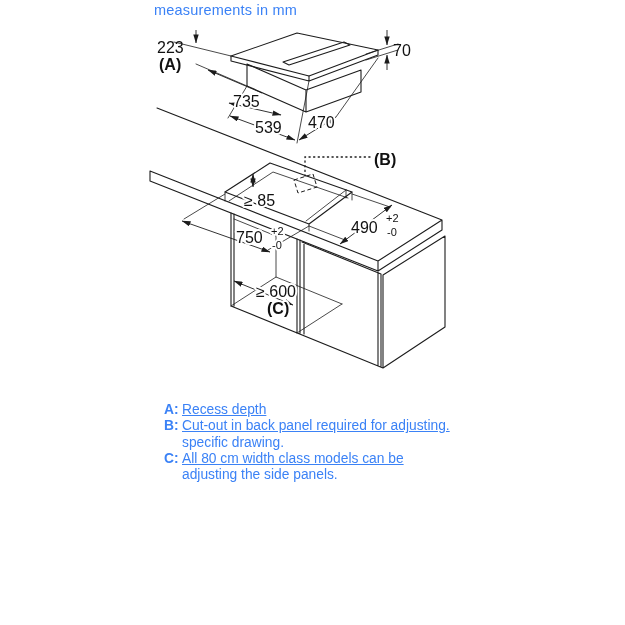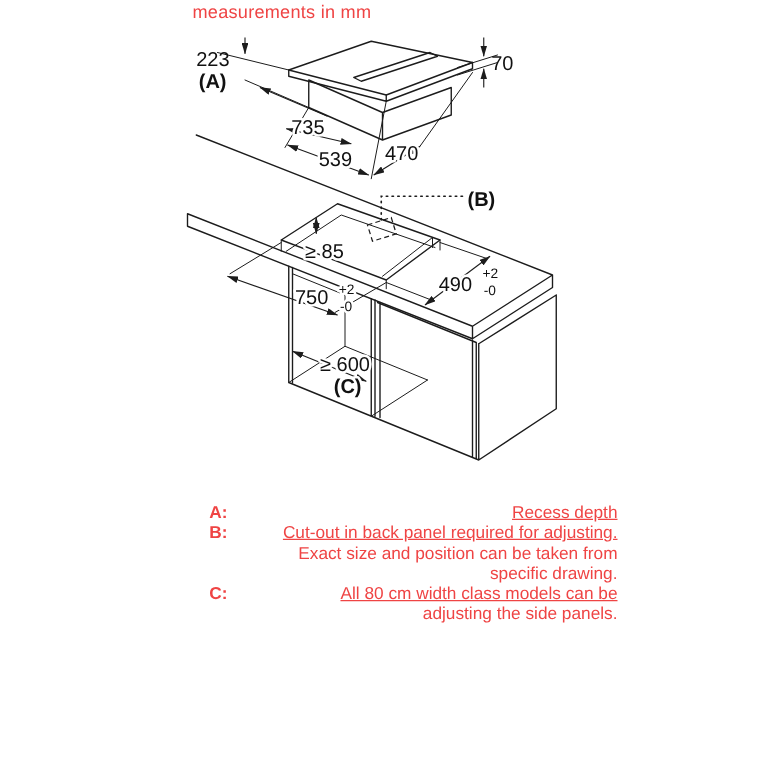--- a/index.html
+++ b/index.html
@@ -1,17 +1,17 @@
 <!DOCTYPE html>
 <html><head>
 <meta charset="utf-8">
 <style>
   html,body{margin:0;padding:0;background:#fff;}
   #stage{position:relative;width:625px;height:625px;background:#ffffff;overflow:hidden;
-         font-family:"Liberation Sans",sans-serif;color:#ef4444;text-align:right;}
+         font-family:"Liberation Sans",sans-serif;color:#3b82f6;}
   #drawing{position:absolute;left:0;top:0;}
   .obj{stroke:#1c1c1c;stroke-width:1.1;fill:none;stroke-linejoin:round;stroke-linecap:round;}
   .thin{stroke:#1c1c1c;stroke-width:0.8;fill:none;stroke-linecap:round;}
   .dim{stroke:#1c1c1c;stroke-width:0.9;fill:none;}
   .dotted{stroke:#1c1c1c;stroke-width:1.3;fill:none;stroke-dasharray:1.2 3.4;stroke-linecap:round;}
   .dashed{stroke:#1c1c1c;stroke-width:1;fill:none;stroke-dasharray:4 2.6;}
   text{font-family:"Liberation Sans",sans-serif;fill:#111;}
   .dtxt{font-size:16px;}
   .tol{font-size:11px;}
   .bold{font-weight:bold;}
@@ -112,21 +112,20 @@
 
   <div id="legend">
     <div class="li">
       <span class="lkey">A:</span>
       <span class="ltext">Recess depth</span>
     </div>
     <div class="li">
       <span class="lkey">B:</span>
       <span class="ltext">Cut-out in back panel required for adjusting.</span>
     </div>
-    <div class="lcont">Exact size and position can be taken from</div>
     <div class="lcont">specific drawing.</div>
     <div class="li">
       <span class="lkey">C:</span>
       <span class="ltext">All 80 cm width class models can be</span>
     </div>
     <div class="lcont">adjusting the side panels.</div>
   </div>
 
 </div>
 

